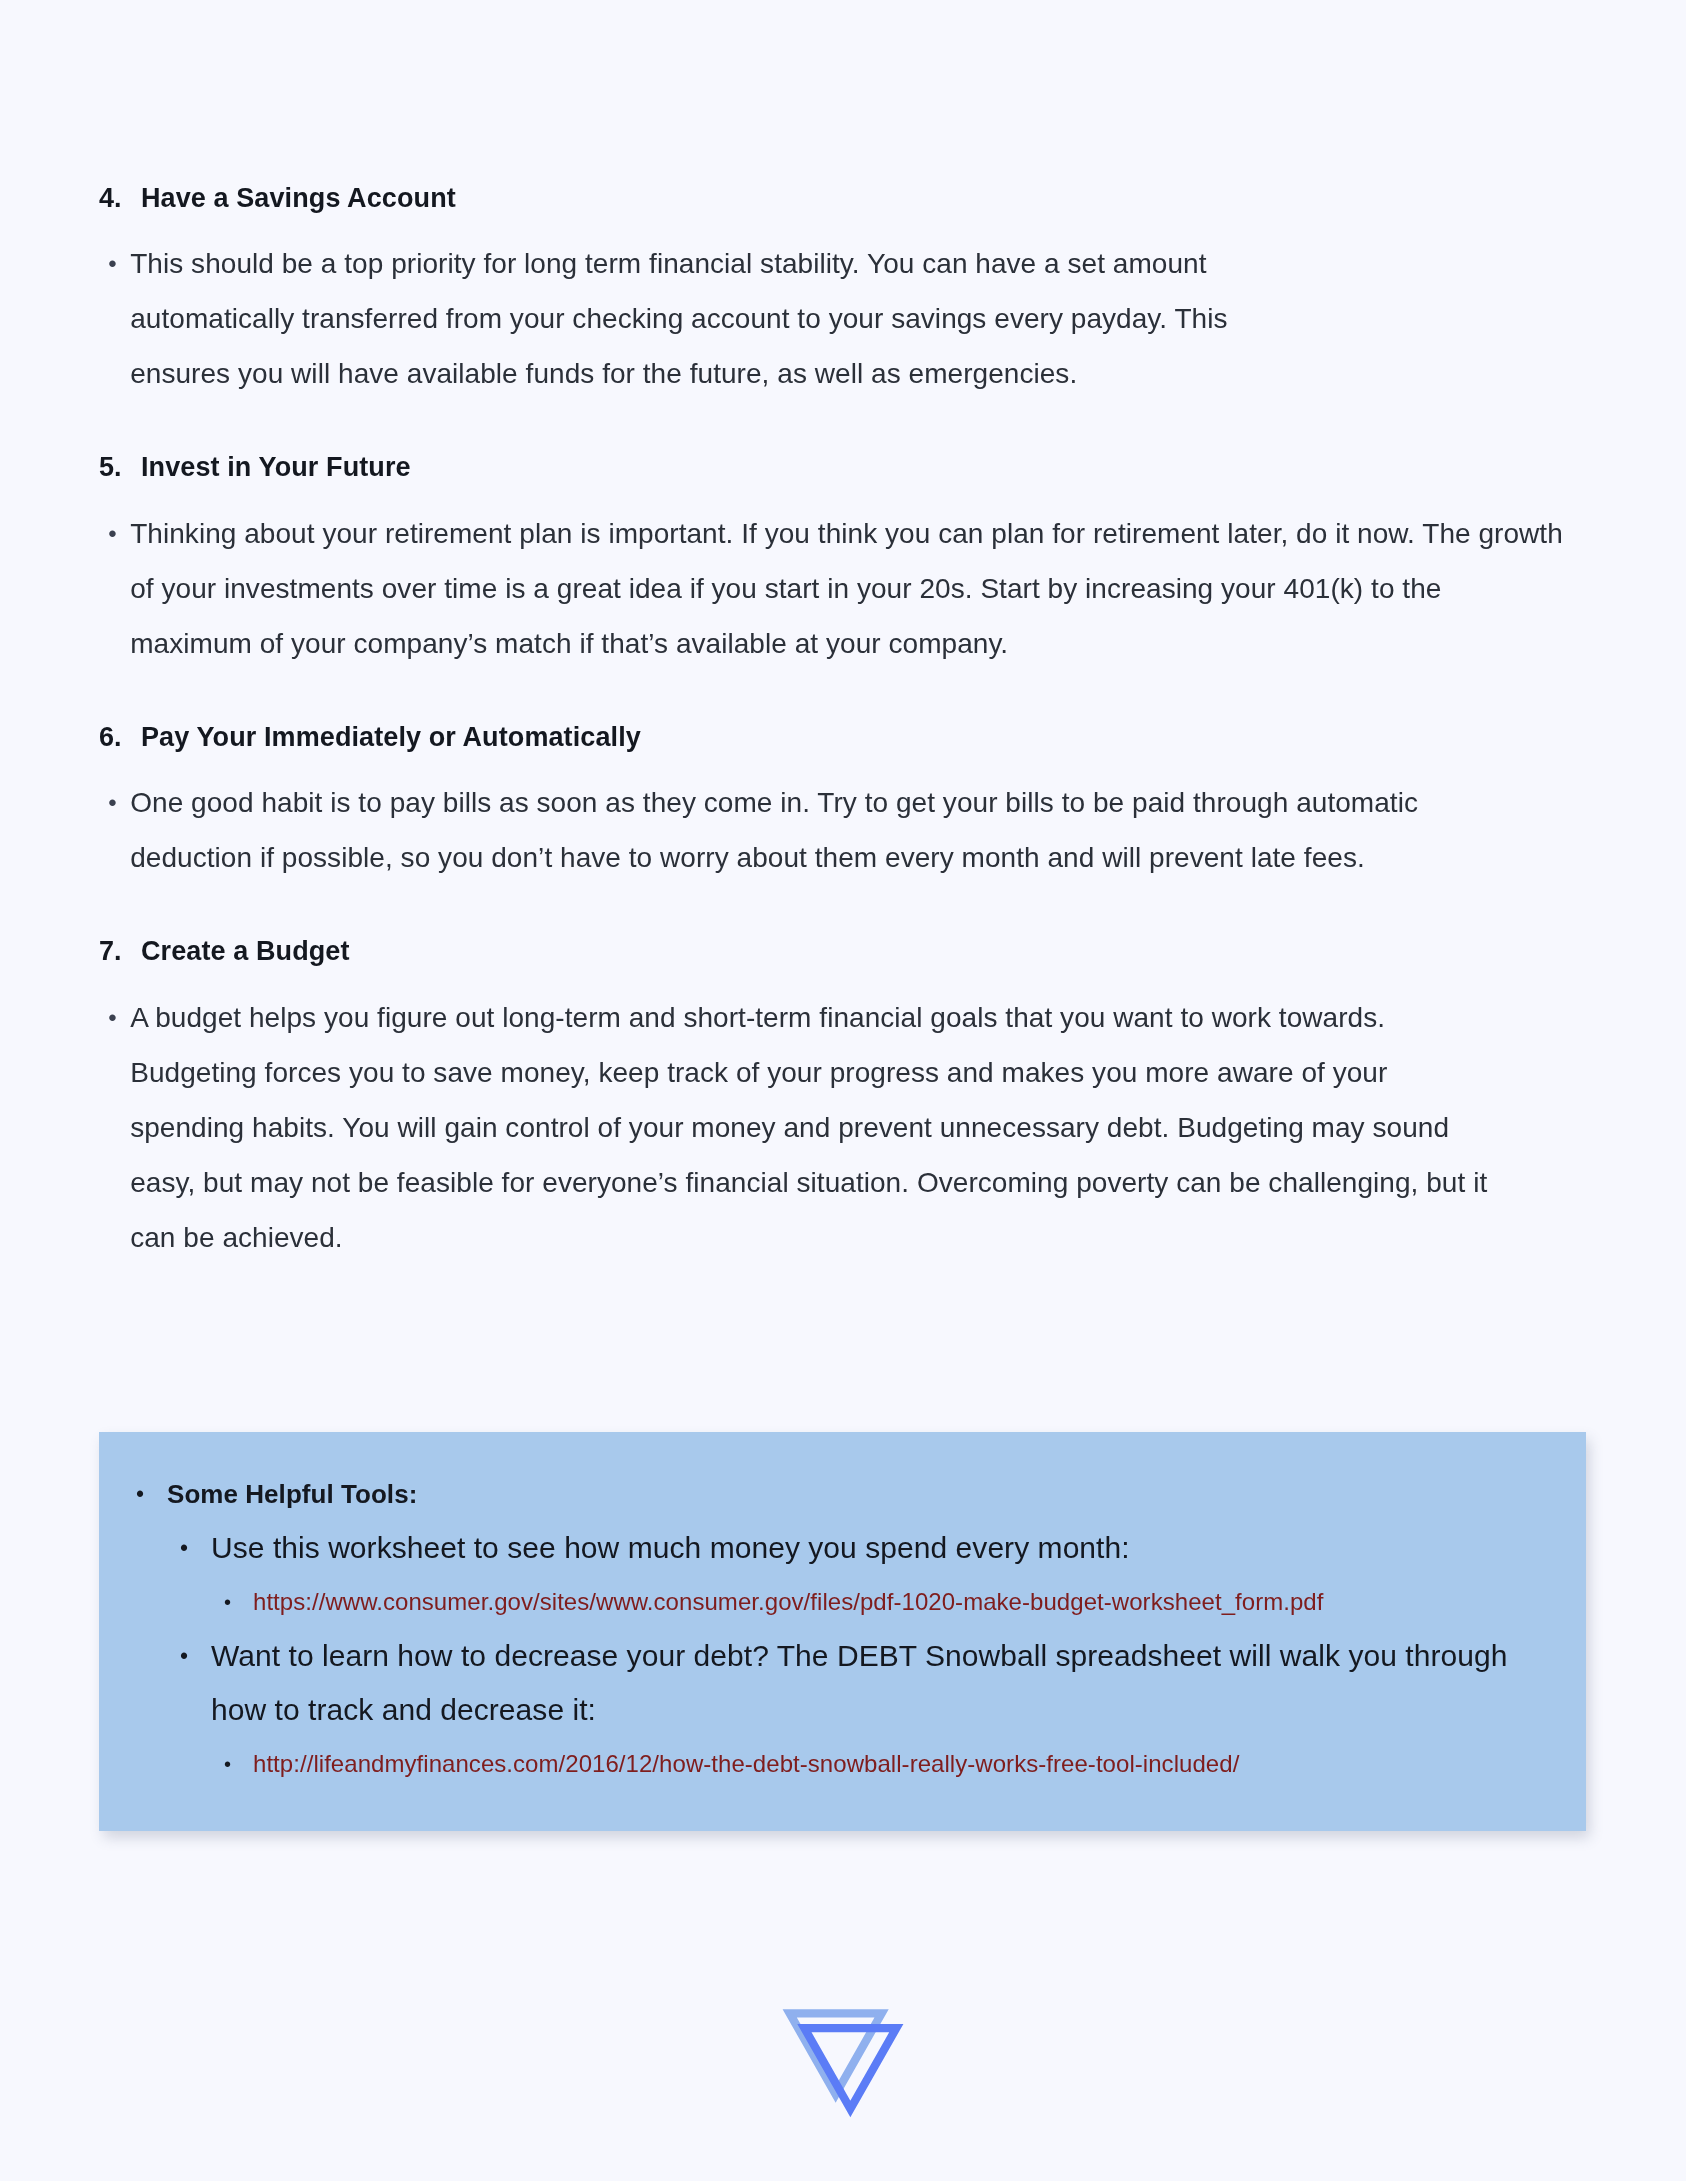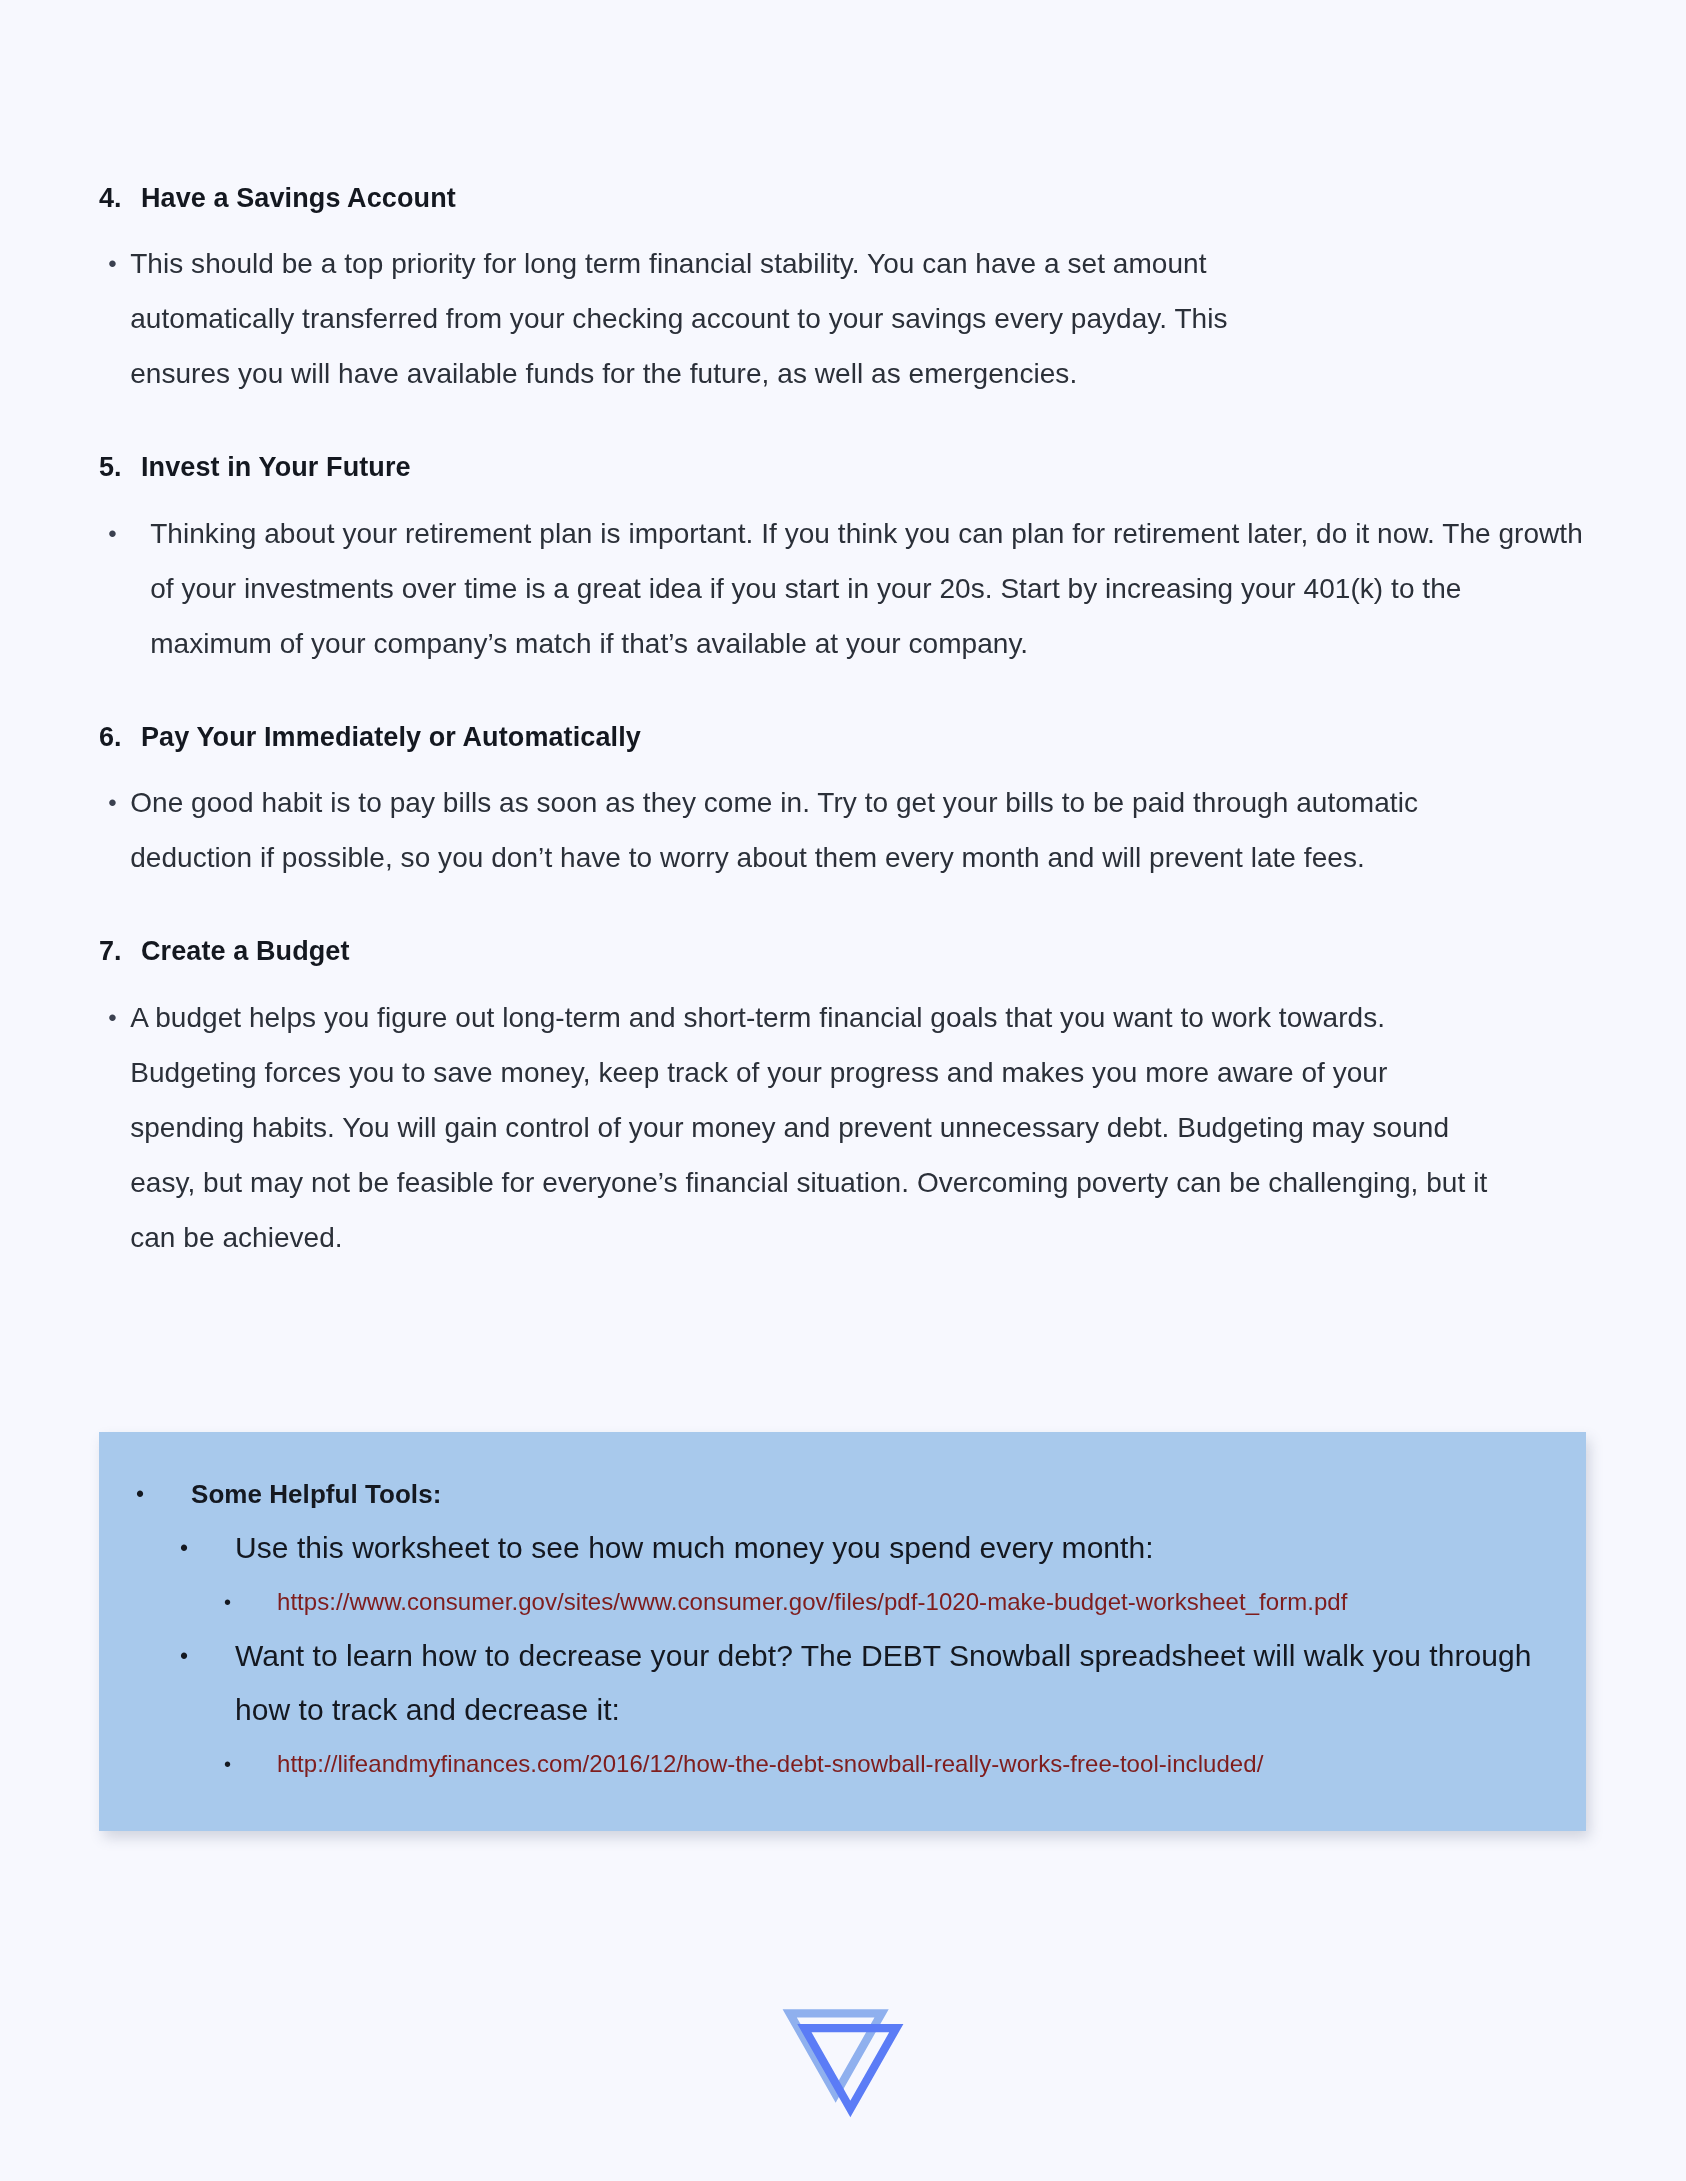--- a/index.html
+++ b/index.html
@@ -78,21 +78,21 @@
     flex: 1 1 auto;
     font-size: 28px;
     line-height: 55px;
     color: #2b3039;
     letter-spacing: 0.05px;
     font-weight: 400;
   }
 
   
   .w-narrow .bullet-text { max-width: 1175px; }
-  .w-wide   .bullet-text { max-width: 1433px; margin-left: 20px; }
+  .w-wide   .bullet-text { max-width: 1433px; }
   .w-mid    .bullet-text { max-width: 1359px; }
 
   
   .callout {
     position: absolute;
     left: 99px;
     top: 1432px;
     width: 1487px;
     background: #a8c9ec;
     box-shadow: 3.7px 7.3px 13px rgba(70, 80, 110, 0.22);
@@ -110,21 +110,20 @@
     font-size: 23px;
     line-height: 54px;
     color: #141820;
     box-sizing: border-box;
   }
   .c-text {
     flex: 1 1 auto;
     line-height: 54px;
     color: #141820;
     letter-spacing: 0.05px;
-    margin-left: 24px;
   }
 
   .lvl1 { margin-left: 0px; }
   .lvl1 .c-text { font-size: 26px; font-weight: 600; }
 
   .lvl2 { margin-left: 44px; }
   .lvl2 .c-text { font-size: 30px; font-weight: 400; }
 
   .lvl3 { margin-left: 88px; }
   .lvl3 .c-dot { flex: 0 0 29px; width: 29px; font-size: 20px; }

